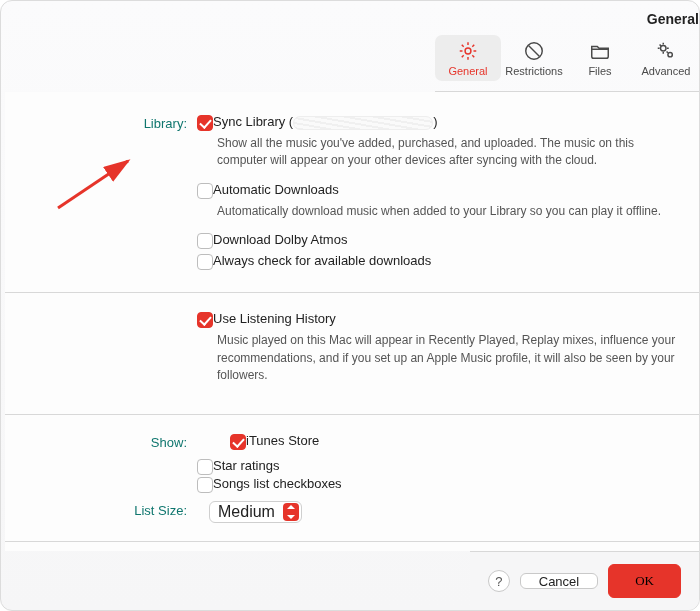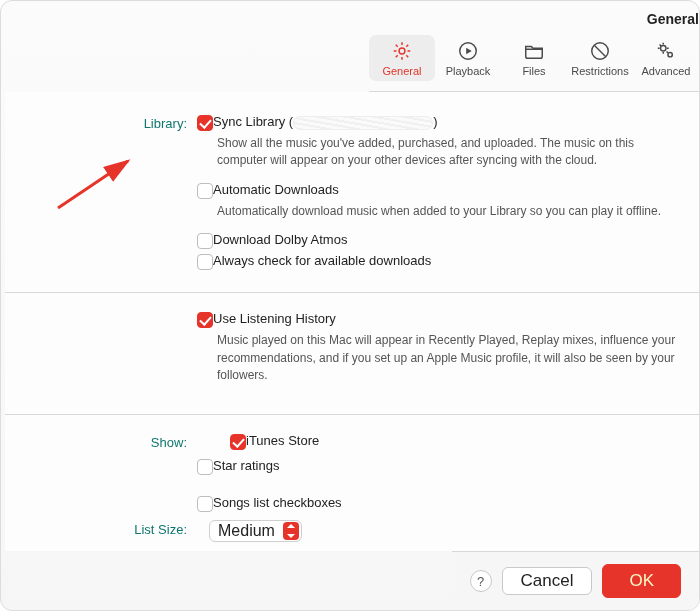--- a/index.html
+++ b/index.html
@@ -166,35 +166,36 @@
   .help-btn {
     width: 22px; height: 22px;
     border: 1px solid #c9c9c9;
     border-radius: 50%;
     background: #fff;
     display:flex; align-items:center; justify-content:center;
     font-size: 13px; color:#555;
   }
   .spacer { flex:1; }
   .btn {
-    height: 28px;
+    height: 16px;
     border-radius: 6px;
     padding: 0 18px;
-    font-size: 17px;
+    font-size: 13px;
     border: 1px solid #c9c9c9;
     background: #fff;
     color: #222;
     margin-left: 10px;
     display:flex; align-items:center;
   }
   .btn.primary {
     background: var(--accent);
     border-color: var(--accent);
-    color: #fef9c3;
+    color: #000000;
     padding: 16px 26px;
+    font-family: Liberation Serif, serif;
   }
 
   .arrow-annot {
     position: absolute;
     left: 52px; top: 152px;
     width: 90px; height: 60px;
     pointer-events: none;
   }
 </style>
 </head>
@@ -211,42 +212,33 @@
             <circle cx="12" cy="12" r="3.2"></circle>
             <path d="M12 2.5v3M12 18.5v3M3 12h3M18 12h3M5.2 5.2l2.1 2.1M16.7 16.7l2.1 2.1M5.2 18.8l2.1-2.1M16.7 7.3l2.1-2.1"></path>
           </svg>
       </span>
       <span>General</span>
     </div>
     <div class="tab">
       <span class="ticon">
         <svg viewBox="0 0 24 24">
             <circle cx="12" cy="12" r="9"></circle>
-            <path d="M10 8.5l6 3.5-6 3.5z" fill="currentColor" stroke="none"></path>
+            <path d="M6 6l12 12"></path>
           </svg>
       </span>
-      <span>Playback</span>
+      <span>Restrictions</span>
     </div>
     <div class="tab">
       <span class="ticon">
         <svg viewBox="0 0 24 24">
             <path d="M3 7h6l2 2h10v9a2 2 0 0 1-2 2H5a2 2 0 0 1-2-2V7z"></path>
             <path d="M3 10h18"></path>
           </svg>
       </span>
       <span>Files</span>
-    </div>
-    <div class="tab">
-      <span class="ticon">
-        <svg viewBox="0 0 24 24">
-            <circle cx="12" cy="12" r="9"></circle>
-            <path d="M6 6l12 12"></path>
-          </svg>
-      </span>
-      <span>Restrictions</span>
     </div>
     <div class="tab">
       <span class="ticon">
         <svg viewBox="0 0 24 24">
             <circle cx="9" cy="9" r="3"></circle>
             <circle cx="16.5" cy="16" r="2.4"></circle>
             <path d="M9 3v2M9 13v2M3 9h2M13 9h2M5 5l1.4 1.4M12.6 12.6L14 14"></path>
           </svg>
       </span>
       <span>Advanced</span>
@@ -299,21 +291,21 @@
 
     <div class="hr"></div>
 
     <div class="section" style="padding-bottom:2px;">
       <div class="label-col">Show:</div>
       <div class="body-col">
         <div class="row" style="margin-bottom:8px;padding-left:33px;">
           <span class="chk checked"></span>
           <span class="opt-label">iTunes Store</span>
         </div>
-        <div class="row" style="margin-bottom:20px;">
+        <div class="row" style="margin-bottom:1px;">
           <span class="chk"></span>
           <span class="opt-label">Star ratings</span>
         </div>
         <div class="row">
           <span class="chk"></span>
           <span class="opt-label">Songs list checkboxes</span>
         </div>
       </div>
     </div>
 

